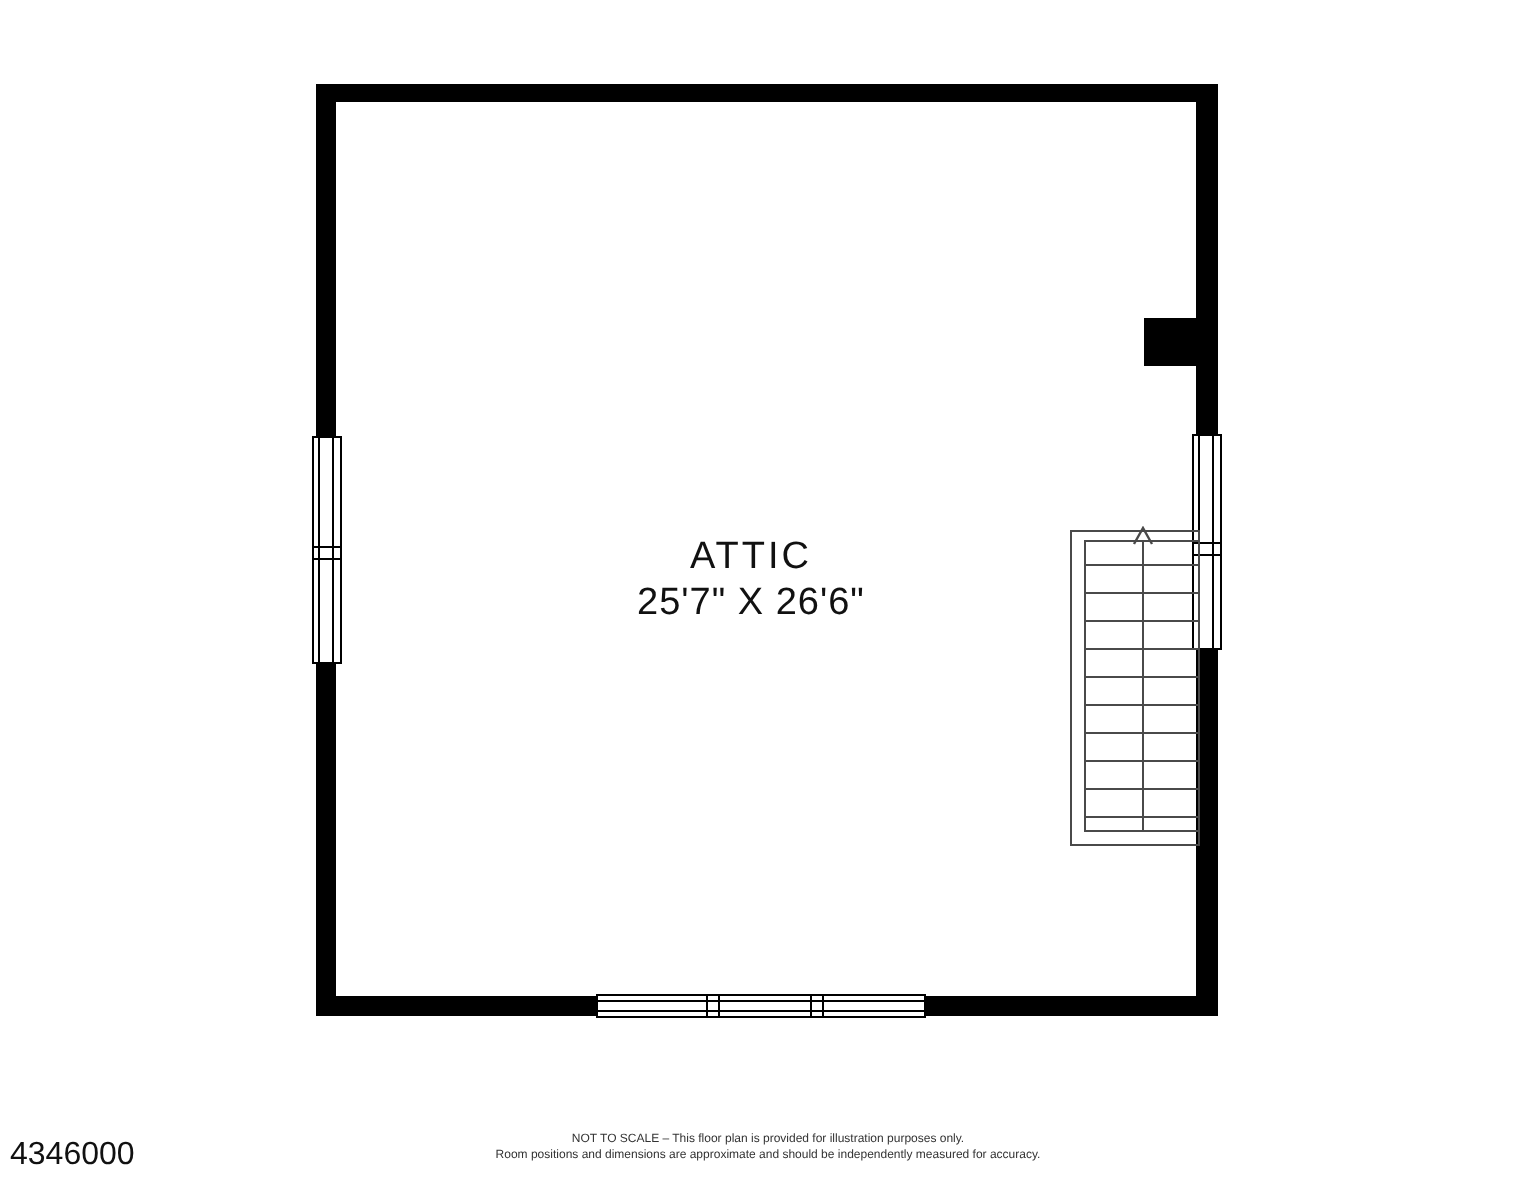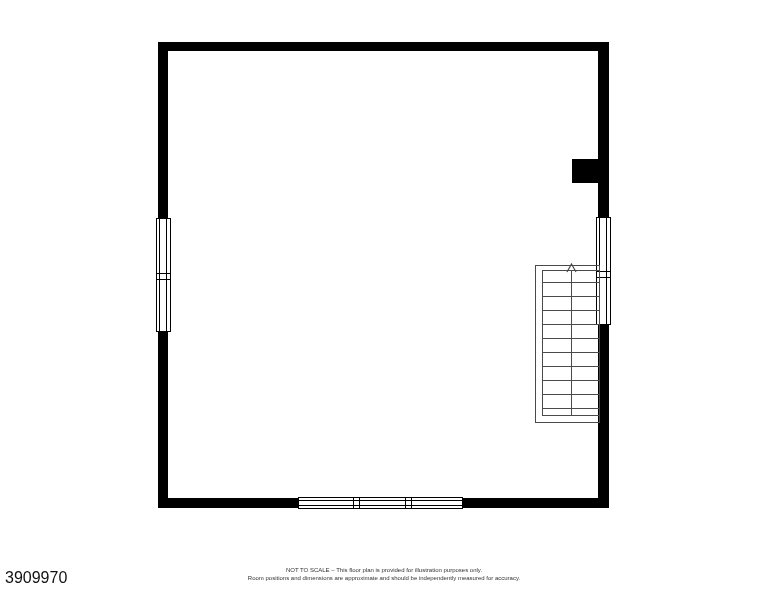--- a/index.html
+++ b/index.html
@@ -135,20 +135,24 @@
           <div class="tread" style="top: 109px;"></div>
           <div class="tread" style="top: 123px;"></div>
           <div class="tread" style="top: 137px;"></div>
         </div>
       <div class="stairs-centerline"></div>
       <svg class="up-arrow" width="13" height="10" viewBox="0 0 13 10">
         <path d="M2 9 L6.5 1 L11 9" fill="none" stroke="#4a4a4a" stroke-width="1.2"></path>
       </svg>
     </div>
 
+    <div class="room-label">
+      <div class="room-name">ATTIC</div>
+      <div class="room-dims">25'7" X 26'6"</div>
+    </div>
   </div>
 
-  <div class="listing-id">3909970</div>
+  <div class="listing-id">4346000</div>
   <div class="disclaimer">
     <div>NOT TO SCALE – This floor plan is provided for illustration purposes only.</div>
     <div>Room positions and dimensions are approximate and should be independently measured for accuracy.</div>
   </div>
 </div>
 
 </body></html>

